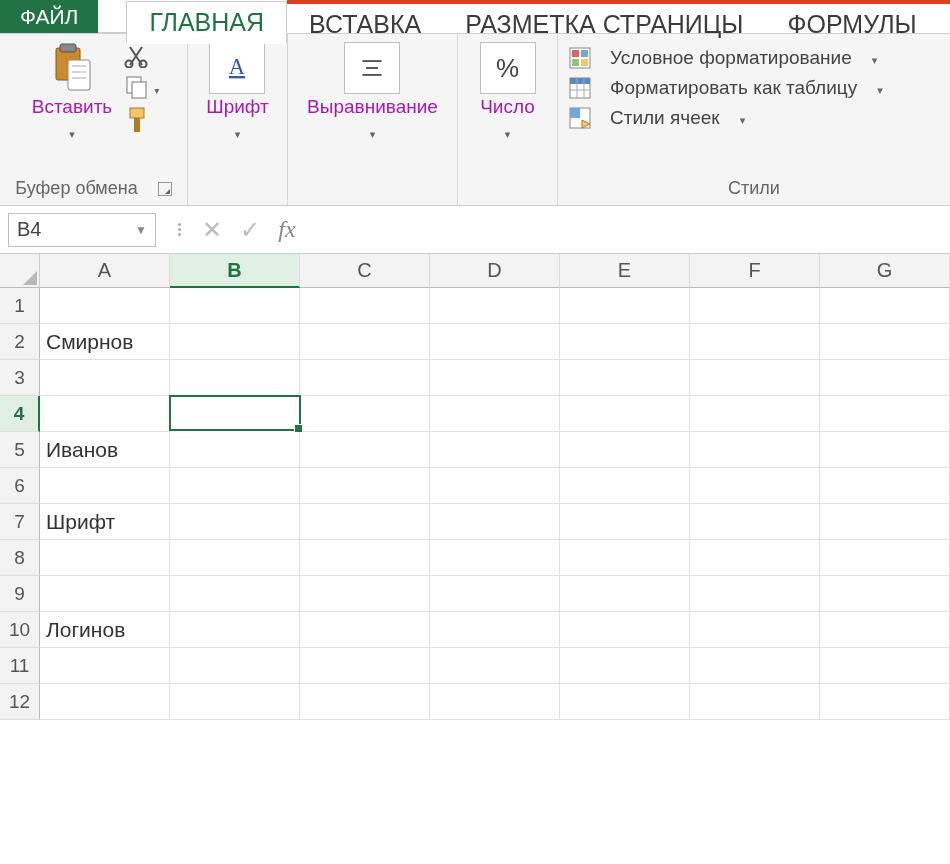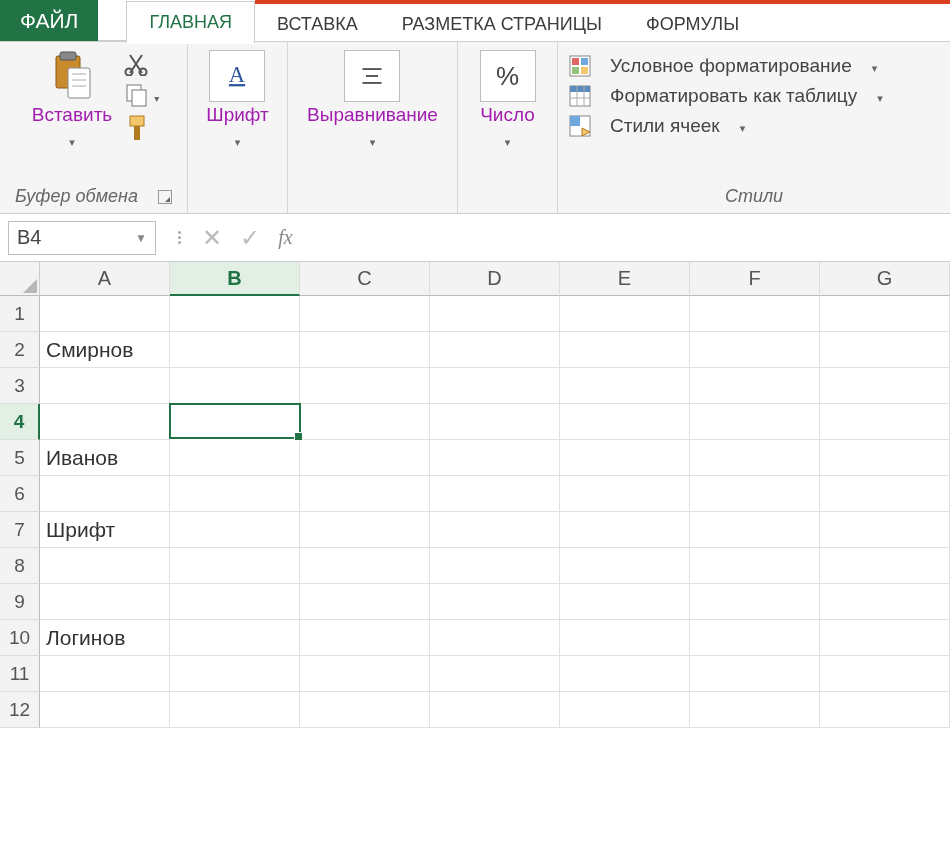--- a/index.html
+++ b/index.html
@@ -1,30 +1,30 @@
 <!DOCTYPE html>
 <html><head>
 <meta charset="utf-8">
 <style>
 * { box-sizing: border-box; margin: 0; padding: 0; }
 body { font-family: "Segoe UI", Arial, sans-serif; background: #fff; width: 950px; height: 864px; overflow: hidden; font-size: 20px; color: #444; }
 
 
-.tabs { display: flex; height: 42px; border-bottom: 1px solid #d0d0d0; }
-.tab { padding: 20px 22px; font-size: 18px; color: #3c3c3c; border-right: none; display: flex; align-items: center; cursor: pointer; }
+.tabs { display: flex; height: 34px; border-bottom: 1px solid #d0d0d0; }
+.tab { padding: 20px 22px; font-size: 25px; color: #3c3c3c; border-right: none; display: flex; align-items: center; cursor: pointer; }
 .tab.file { background: #217346; color: #fff; padding: 8px 20px; font-size: 21px; }
 .tab.active { background: #fff; border: 1px solid #ccc; border-bottom: 2px solid #fff; position: relative; top: 1px; color: #217346; }
 .tab.redline { border-top: 4px solid #d94121; }
 .tabs-red { flex: 1; border-top: 4px solid #d94121; }
 
 
 .ribbon { display: flex; background: #f5f5f5; border-bottom: 1px solid #ccc; height: 172px; }
 .group { border-right: 1px solid #d6d6d6; padding: 6px 10px 2px 10px; display: flex; flex-direction: column; align-items: center; justify-content: space-between; }
 .group-body { display: flex; align-items: flex-start; gap: 8px; flex: 1; }
-.group-label { font-size: 18px; color: #666; padding: 2px 0 4px 0; display: flex; align-items: center; gap: 20px; font-style: italic; }
+.group-label { font-size: 18px; color: #666; padding: 2px 0 4px 0; display: flex; align-items: center; gap: 20px; }
 .dialog-launcher { width: 14px; height: 14px; border: 1px solid #999; position: relative; }
 .dialog-launcher::after { content: ""; position: absolute; right: 1px; bottom: 1px; width: 0; height: 0; border-left: 5px solid transparent; border-bottom: 5px solid #666; }
 
 .big-btn { display: flex; flex-direction: column; align-items: center; gap: 2px; padding: 2px 4px; cursor: pointer; }
 .big-btn .lbl { font-size: 19px; color: #a21caf; }
 .big-btn .drop::after { content: "▾"; font-size: 11px; color: #666; }
 
 .mini-col { display: flex; flex-direction: column; gap: 6px; padding-top: 4px; }
 .mini { display: flex; align-items: center; gap: 2px; cursor: pointer; }
 .mini .drop::after { content: "▾"; font-size: 10px; color: #666; margin-left: 2px; }
@@ -36,21 +36,21 @@
 .style-item .drop::after { content: "▾"; font-size: 11px; color: #666; margin-left: 2px; }
 
 
 .fbar { display: flex; align-items: center; height: 48px; padding: 6px 8px; gap: 18px; border-bottom: 1px solid #ccc; }
 .namebox { width: 148px; height: 34px; border: 1px solid #bfbfbf; display: flex; align-items: center; padding: 0 8px; font-size: 20px; color: #444; justify-content: space-between; }
 .namebox .dd { color: #888; font-size: 12px; }
 .fb-sep { width: 10px; display: flex; flex-direction: column; align-items: center; gap: 2px; color: #aaa; }
 .fb-sep span { width: 3px; height: 3px; background: #aaa; border-radius: 50%; }
 .fb-btns { display: flex; gap: 18px; align-items: center; color: #bcbcbc; font-size: 24px; }
 .fb-btn { cursor: pointer; }
-.fx { font-style: italic; font-family: "Times New Roman", serif; font-size: 20px; color: #888; }
+.fx { font-style: italic; font-family: "Times New Roman", serif; font-size: 24px; color: #888; }
 .fb-input { flex: 1; height: 34px; border: none; outline: none; font-size: 20px; padding: 0 6px; }
 
 
 .grid { display: grid; grid-template-columns: 40px repeat(7, 130px); }
 .corner { background: #f3f3f3; border-right: 1px solid #ccc; border-bottom: 1px solid #bbb; height: 34px; position: relative; }
 .corner::after { content: ""; position: absolute; right: 2px; bottom: 2px; width: 0; height: 0; border-left: 14px solid transparent; border-bottom: 14px solid #b8b8b8; }
 .colh { background: #f3f3f3; border-right: 1px solid #ddd; border-bottom: 1px solid #bbb; height: 34px; display: flex; align-items: center; justify-content: center; font-size: 20px; color: #555; cursor: pointer; }
 .colh.sel { background: #e2efe5; color: #217346; font-weight: bold; border-bottom: 2px solid #217346; }
 .rowh { background: #f3f3f3; border-right: 1px solid #bbb; border-bottom: 1px solid #ddd; display: flex; align-items: center; justify-content: center; font-size: 19px; color: #555; height: 36px; cursor: pointer; }
 .rowh.sel { background: #e2efe5; color: #217346; font-weight: bold; border-right: 2px solid #217346; }

